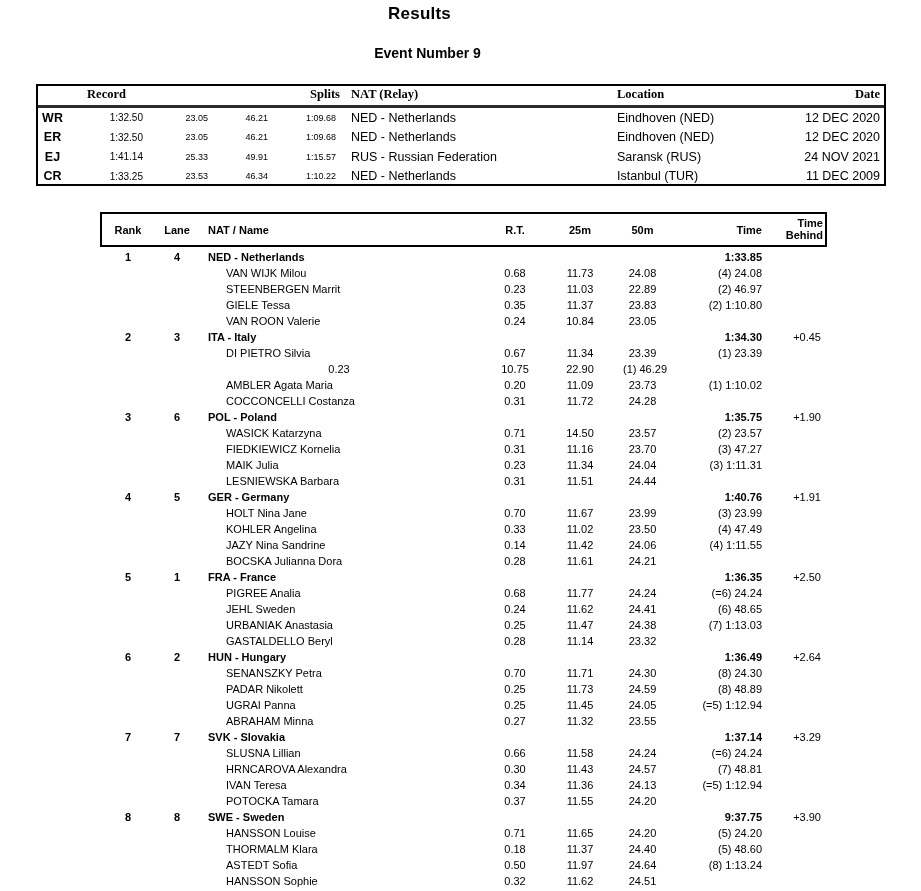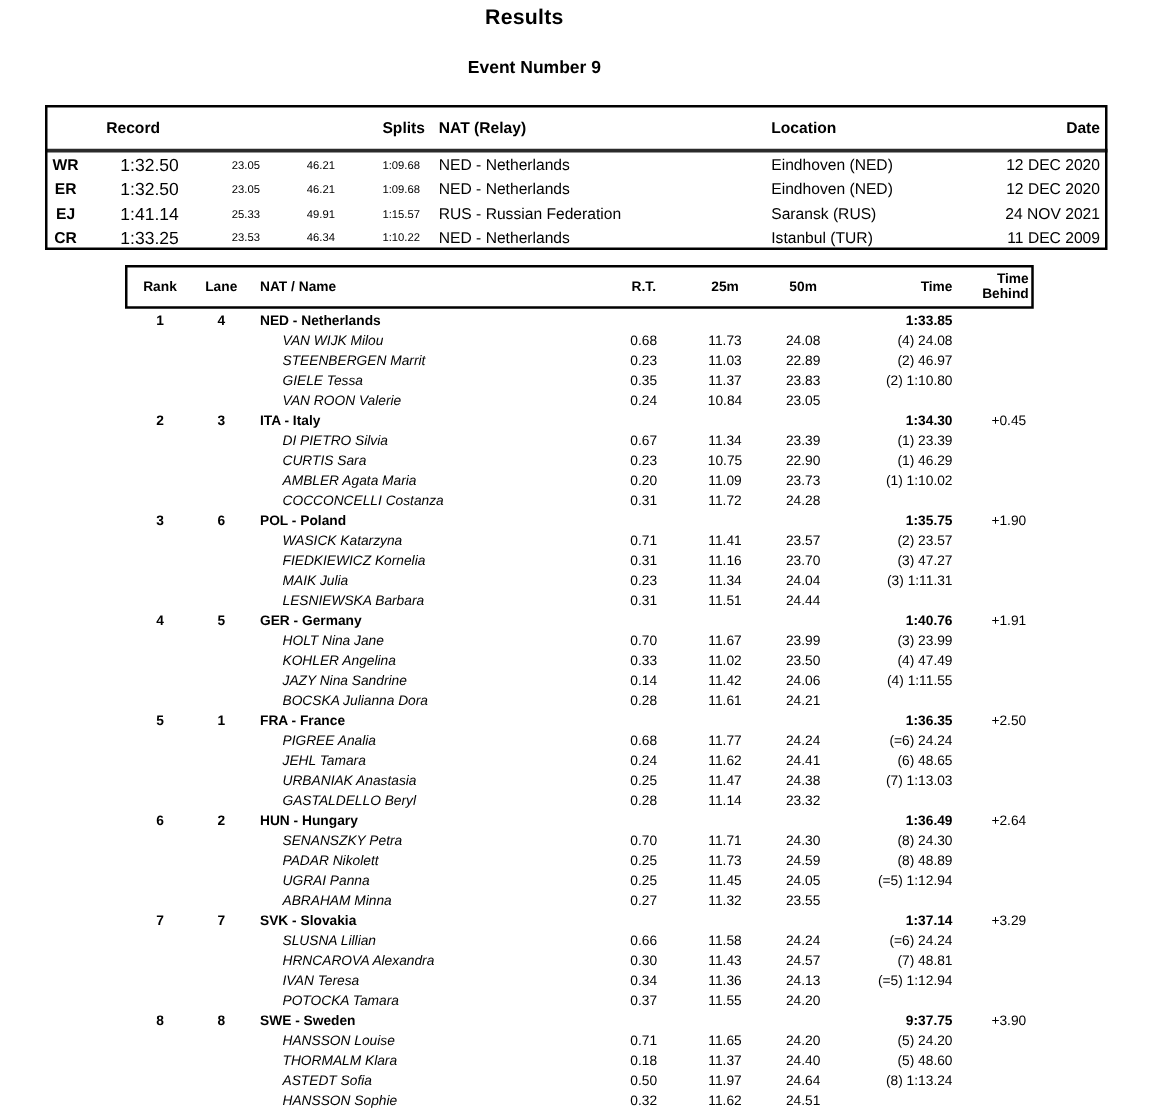--- a/index.html
+++ b/index.html
@@ -17,29 +17,29 @@
     font-size:14px; font-weight:bold;
   }
 
   
   .records {
     position:absolute; left:36px; top:84px; width:850px;
     outline:2px solid #000; outline-offset:-2px; background:#fff;
   }
   .rec-header {
     display:grid; grid-template-columns:30px 81px 193px 270px 185px 91px;
-    height:38px; align-items:center; border-bottom:3px solid #2b2b2b;
-    font-weight:bold; font-size:12.5px;
+    height:24px; align-items:center; border-bottom:3px solid #2b2b2b;
+    font-weight:bold; font-size:12.5px;font-family:Liberation Serif, serif;
   }
   .rec-row {
     display:grid; grid-template-columns:30px 81px 65px 60px 68px 270px 185px 91px;
     height:19.5px; align-items:center; font-size:12.5px;
   }
   .rc-label   { padding-left:3px; font-weight:bold; font-size:12.5px;text-align:center; }
-  .rc-record  { text-align:right; padding-right:4px; font-size:14px; }
+  .rc-record  { text-align:right; padding-right:4px; font-size:10px; }
   .th-record  { text-align:center; padding:0; font-size:12.5px; }
   .rc-split   { text-align:right; padding-right:4px; font-size:9px; }
   .th-splits  { text-align:right; }
   .rc-nat     { padding-left:11px; }
   .rc-loc     { padding-left:7px; }
   .rc-date    { text-align:right; padding-right:6px; }
 
   
   .results { position:absolute; left:100px; top:212px; width:727px; }
   .res-header {
@@ -48,21 +48,21 @@
     font-weight:bold; font-size:11px;
   }
   .res-body { margin-top:2px; }
   .res-row {
     display:grid; grid-template-columns:56px 42px 282px 70px 60px 65px 95px 57px;
     height:16px; align-items:center; font-size:11px; white-space:nowrap;
   }
   .col-rank   { text-align:center; }
   .col-lane   { text-align:center; }
   .col-name   { padding-left:10px; overflow:hidden; }
-  .swimmer-name { padding-left:28px;font-style:italic; }
+  .swimmer-name { padding-left:28px; }
   .col-rt, .col-25, .col-50 { text-align:center; }
   .col-time   { text-align:right; padding-right:8px; }
   .col-behind { text-align:right; padding-right:6px; }
   .th-behind  { line-height:11.5px; padding-right:4px; }
   .bold { font-weight:bold; }
 </style>
 </head>
 <body>
 
 <div class="title">Results</div>
@@ -205,21 +205,20 @@
       <div class="col-name swimmer-name">DI PIETRO Silvia</div>
       <div class="col-rt">0.67</div>
       <div class="col-25">11.34</div>
       <div class="col-50">23.39</div>
       <div class="col-time">(1) 23.39</div>
       <div class="col-behind"></div>
     </div>
     <div class="res-row">
       <div class="col-rank"></div>
       <div class="col-lane"></div>
-      <div class="col-name swimmer-name">CURTIS Sara</div>
       <div class="col-rt">0.23</div>
       <div class="col-25">10.75</div>
       <div class="col-50">22.90</div>
       <div class="col-time">(1) 46.29</div>
       <div class="col-behind"></div>
     </div>
     <div class="res-row">
       <div class="col-rank"></div>
       <div class="col-lane"></div>
       <div class="col-name swimmer-name">AMBLER Agata Maria</div>
@@ -249,21 +248,21 @@
       <div class="col-25"></div>
       <div class="col-50"></div>
       <div class="col-time bold">1:35.75</div>
       <div class="col-behind">+1.90</div>
     </div>
     <div class="res-row">
       <div class="col-rank"></div>
       <div class="col-lane"></div>
       <div class="col-name swimmer-name">WASICK Katarzyna</div>
       <div class="col-rt">0.71</div>
-      <div class="col-25">11.41</div>
+      <div class="col-25">14.50</div>
       <div class="col-50">23.57</div>
       <div class="col-time">(2) 23.57</div>
       <div class="col-behind"></div>
     </div>
     <div class="res-row">
       <div class="col-rank"></div>
       <div class="col-lane"></div>
       <div class="col-name swimmer-name">FIEDKIEWICZ Kornelia</div>
       <div class="col-rt">0.31</div>
       <div class="col-25">11.16</div>
@@ -361,21 +360,21 @@
       <div class="col-name swimmer-name">PIGREE Analia</div>
       <div class="col-rt">0.68</div>
       <div class="col-25">11.77</div>
       <div class="col-50">24.24</div>
       <div class="col-time">(=6) 24.24</div>
       <div class="col-behind"></div>
     </div>
     <div class="res-row">
       <div class="col-rank"></div>
       <div class="col-lane"></div>
-      <div class="col-name swimmer-name">JEHL Tamara</div>
+      <div class="col-name swimmer-name">JEHL Sweden</div>
       <div class="col-rt">0.24</div>
       <div class="col-25">11.62</div>
       <div class="col-50">24.41</div>
       <div class="col-time">(6) 48.65</div>
       <div class="col-behind"></div>
     </div>
     <div class="res-row">
       <div class="col-rank"></div>
       <div class="col-lane"></div>
       <div class="col-name swimmer-name">URBANIAK Anastasia</div>

